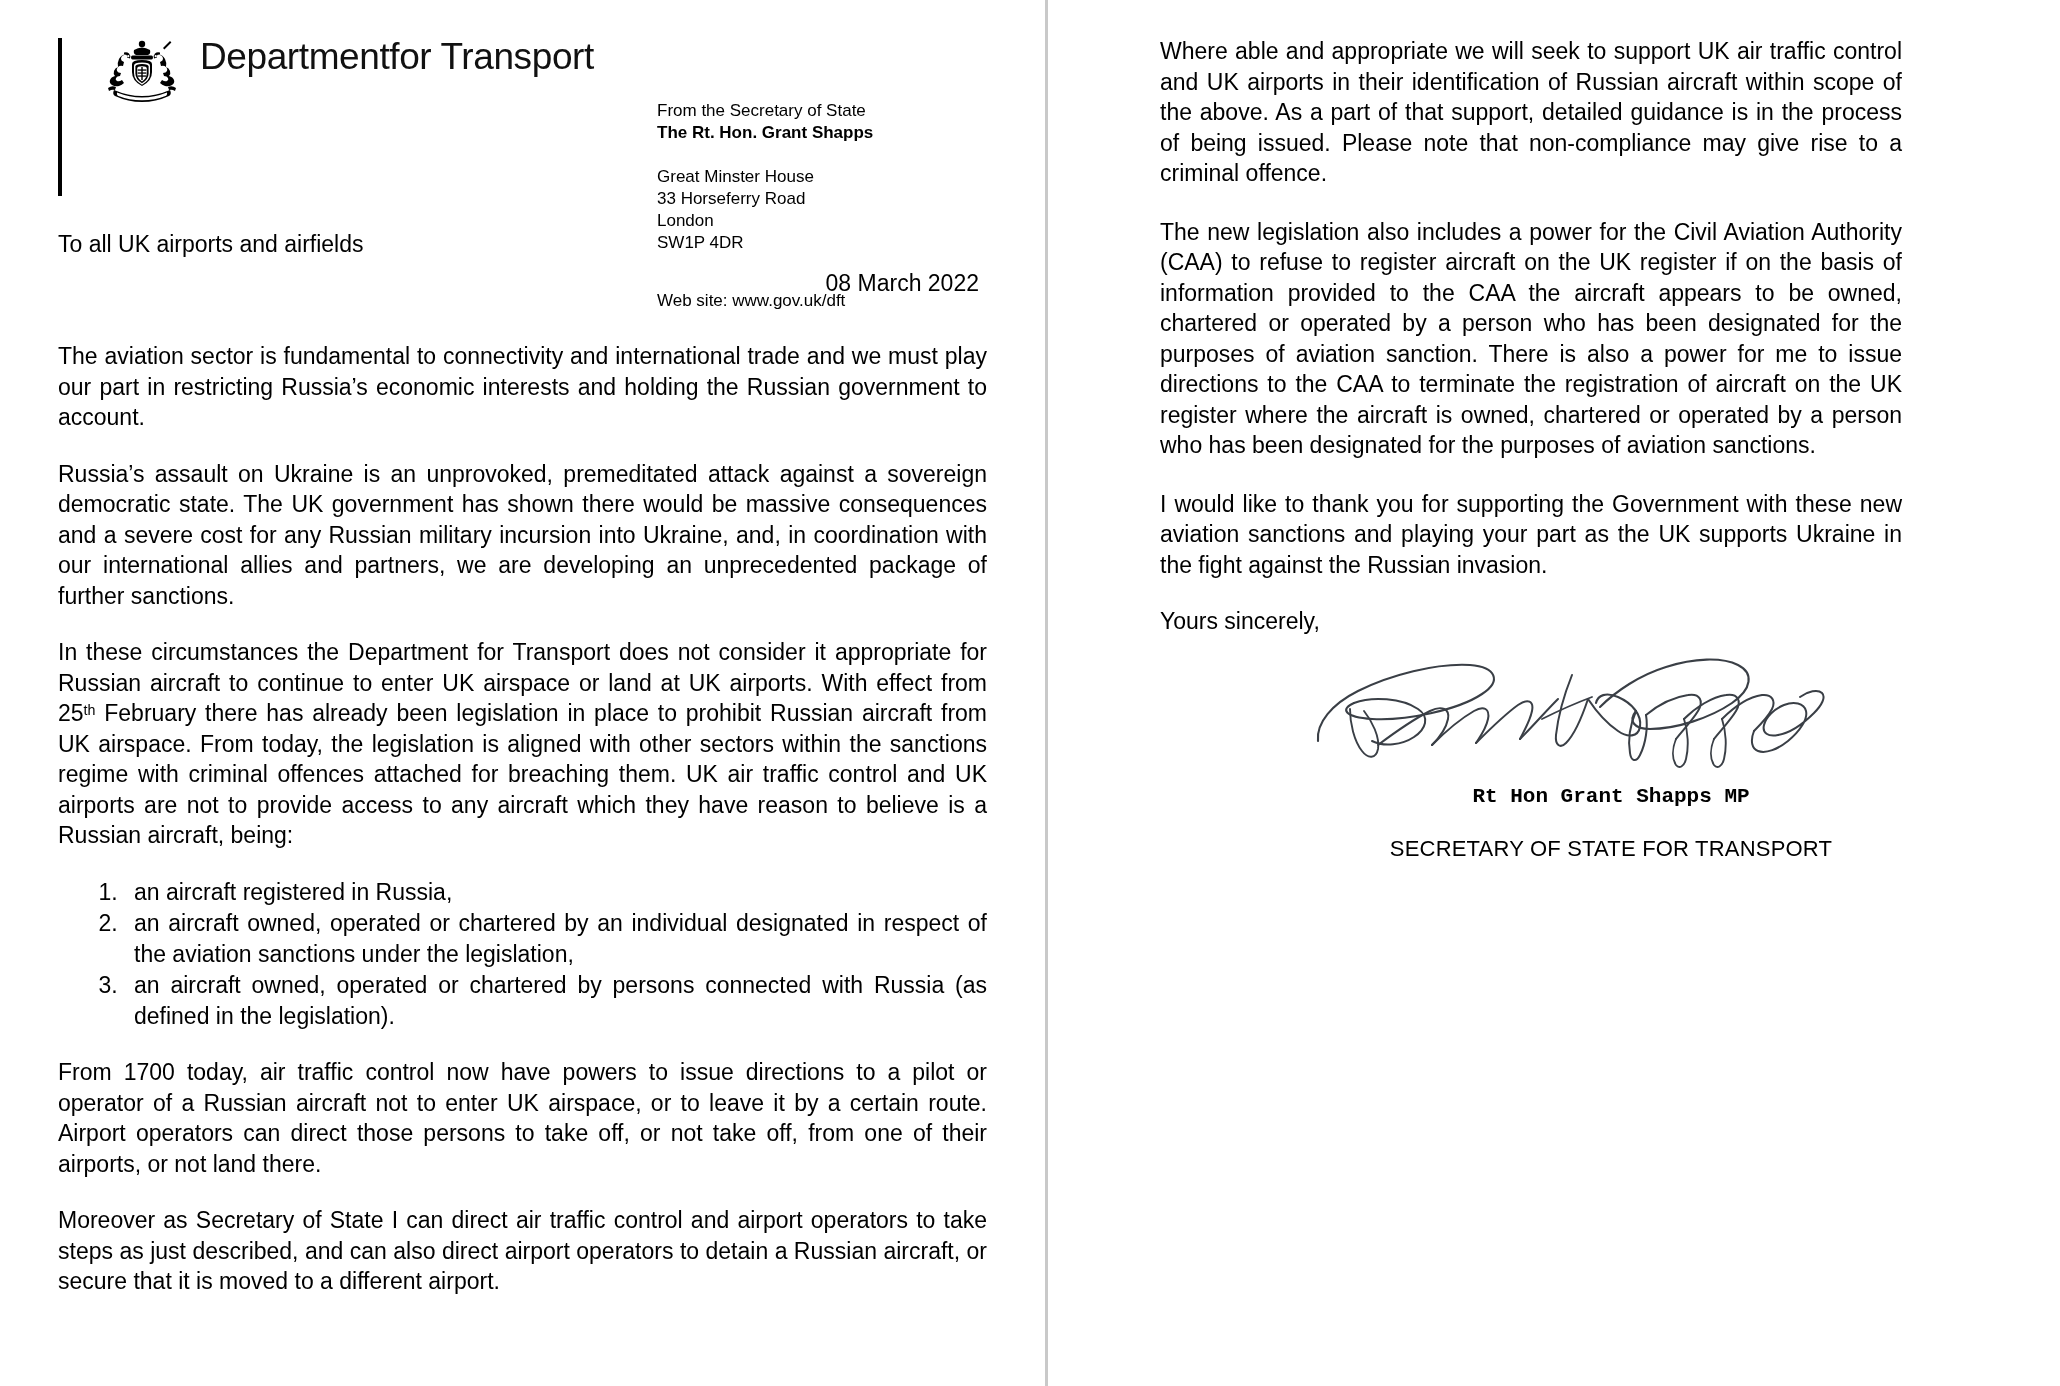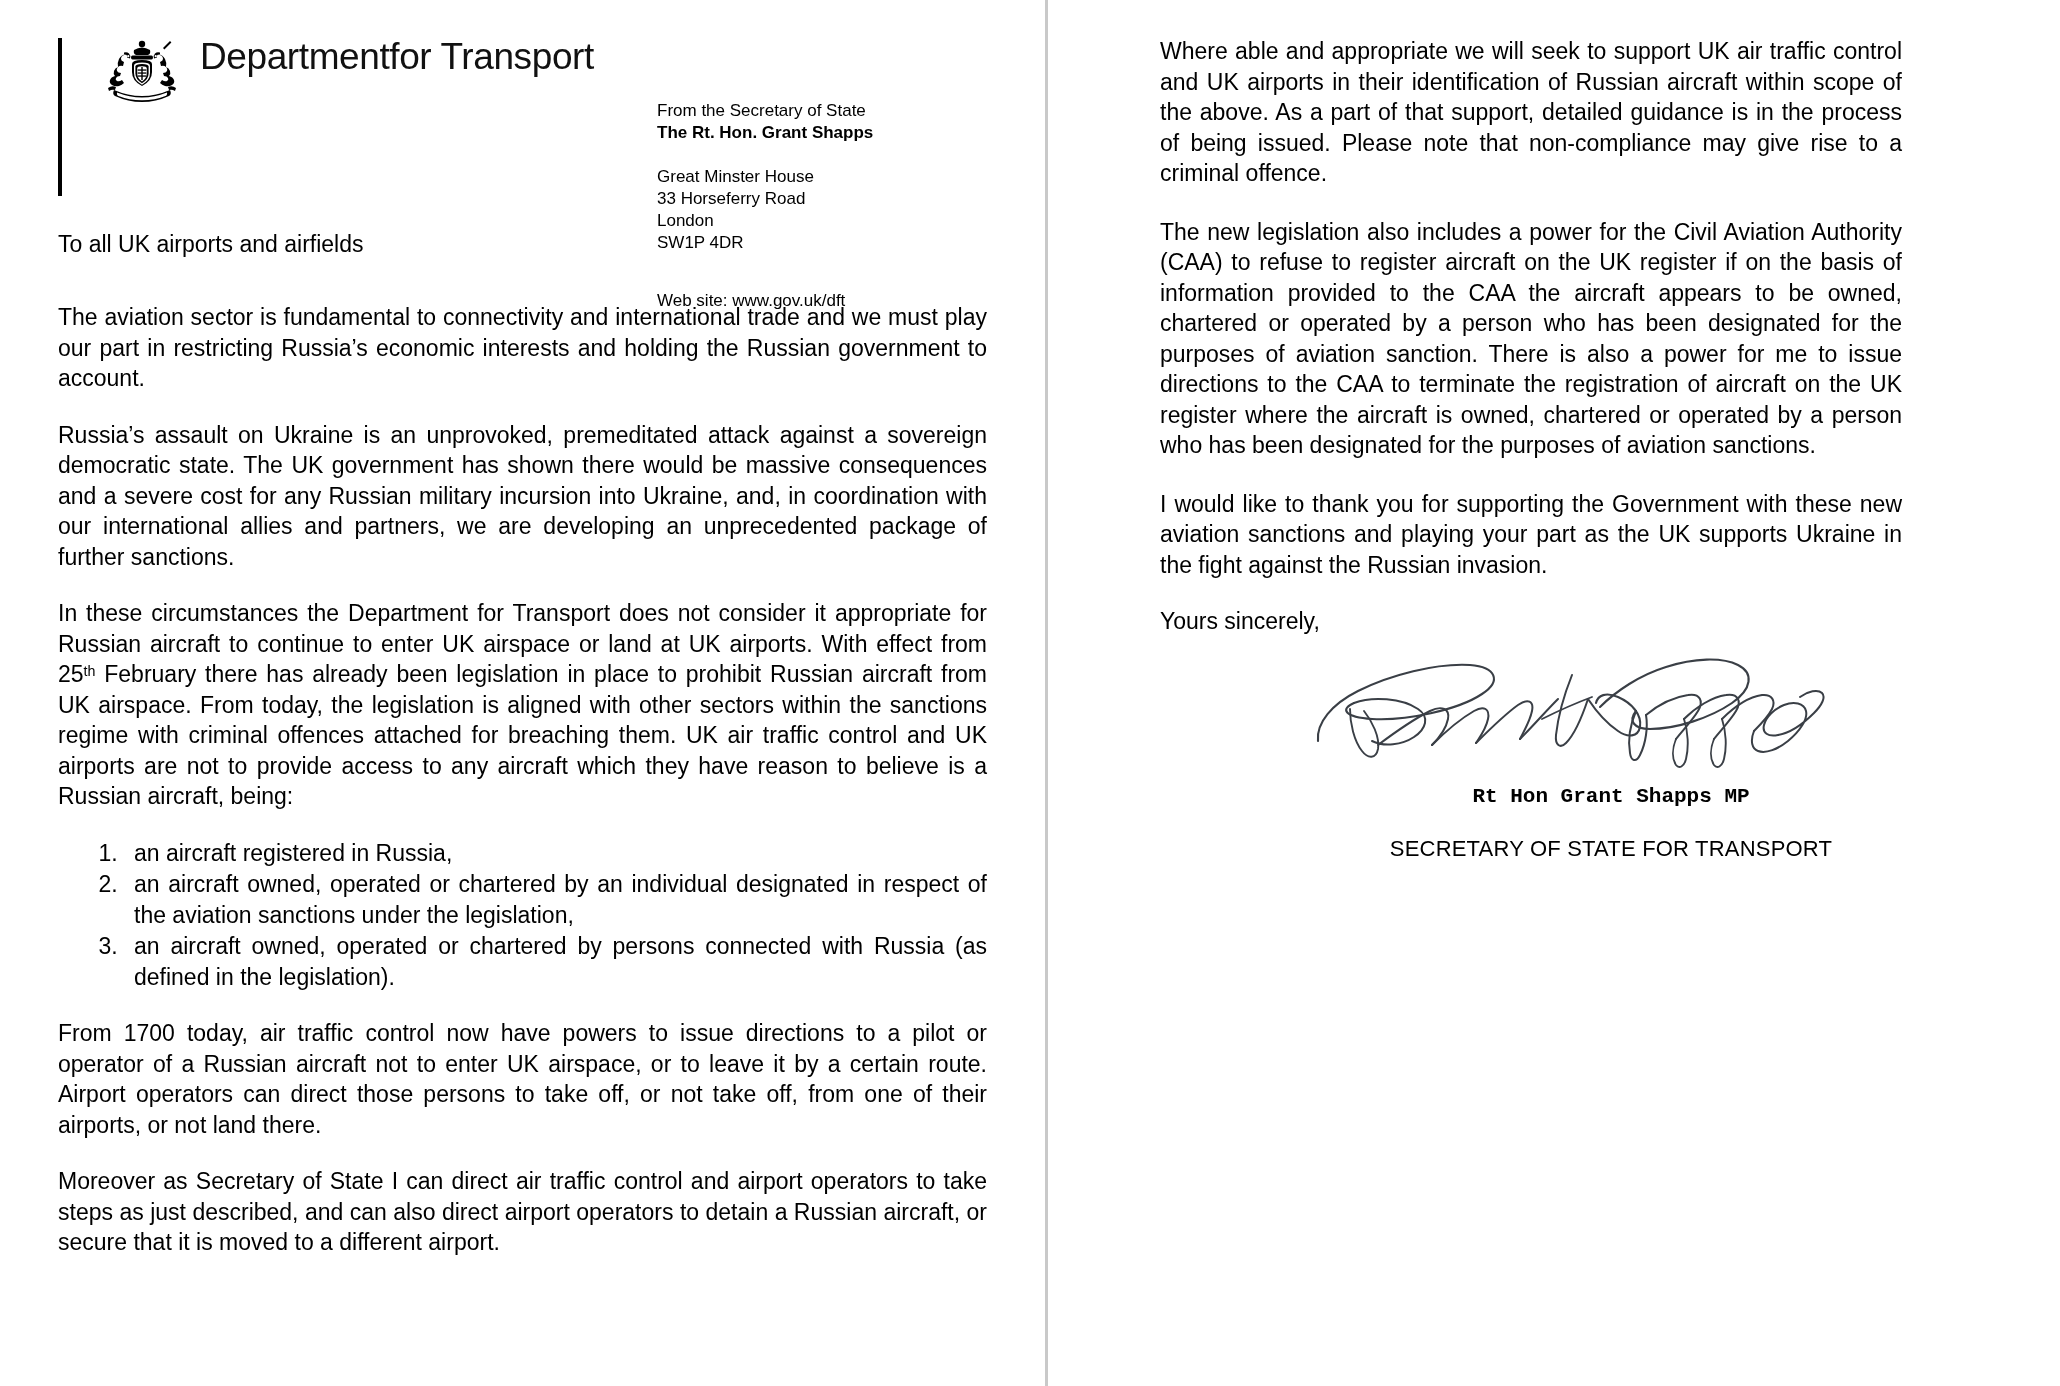--- a/index.html
+++ b/index.html
@@ -216,20 +216,21 @@
         <div class="address-gap"></div>
         <div>Great Minster House</div>
         <div>33 Horseferry Road</div>
         <div>London</div>
         <div>SW1P 4DR</div>
         <div class="website">Web site: www.gov.uk/dft</div>
       </div>
     </div>
 
     <div class="recipient">To all UK airports and airfields</div>
+    <div class="date-line">08 March 2022</div>
 
     <div class="body-copy">
       <p class="para">The aviation sector is fundamental to connectivity and international trade and we must play our part in restricting Russia’s economic interests and holding the Russian government to account.</p>
       <p class="para">Russia’s assault on Ukraine is an unprovoked, premeditated attack against a sovereign democratic state. The UK government has shown there would be massive consequences and a severe cost for any Russian military incursion into Ukraine, and, in coordination with our international allies and partners, we are developing an unprecedented package of further sanctions.</p>
 
       <p class="para"><span>In these circumstances the Department for Transport does not consider it appropriate for Russian aircraft to continue to enter UK airspace or land at UK airports. With effect from 25</span><sup>th</sup><span> February there has already been legislation in place to prohibit Russian aircraft from UK airspace. From today, the legislation is aligned with other sectors within the sanctions regime with criminal offences attached for breaching them. UK air traffic control and UK airports are not to provide access to any aircraft which they have reason to believe is a Russian aircraft, being:</span></p>
 
       <ol class="clause-list">
         <li>an aircraft registered in Russia,</li>
         <li>an aircraft owned, operated or chartered by an individual designated in respect of the aviation sanctions under the legislation,</li>

